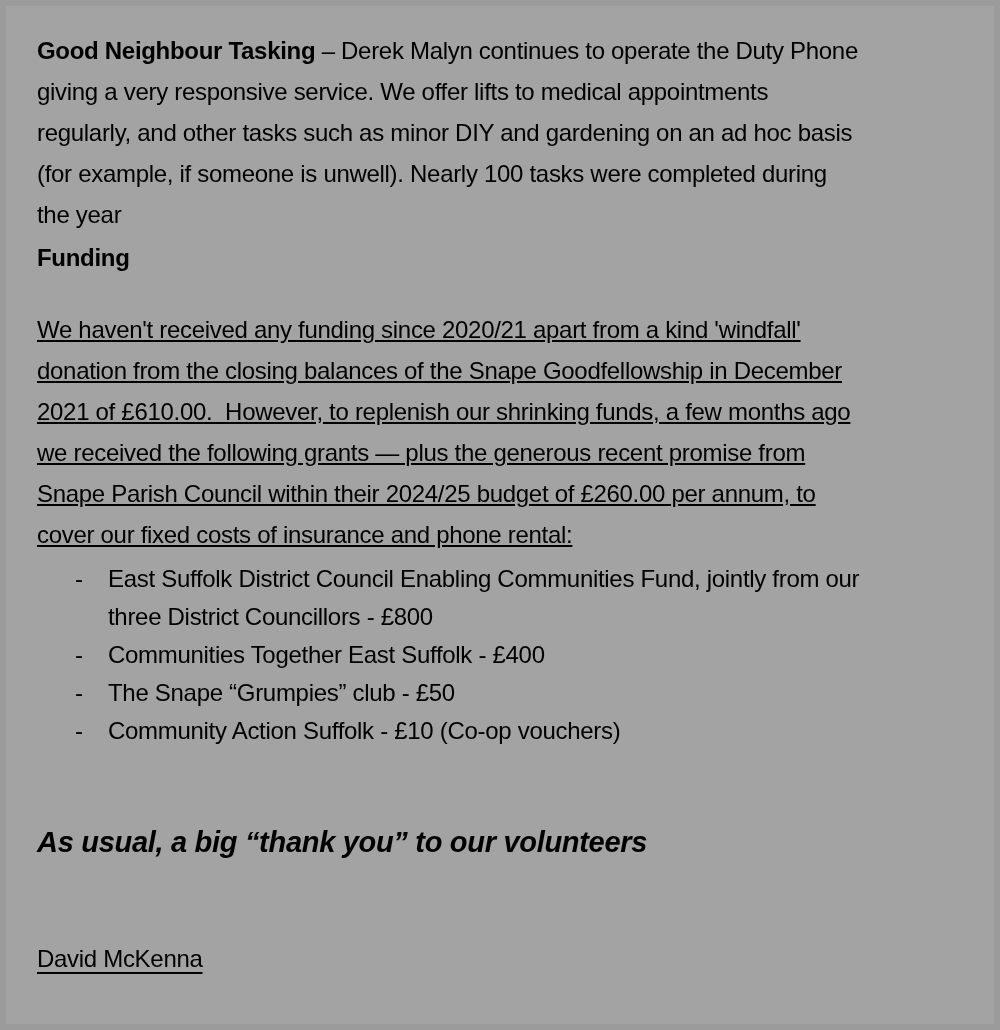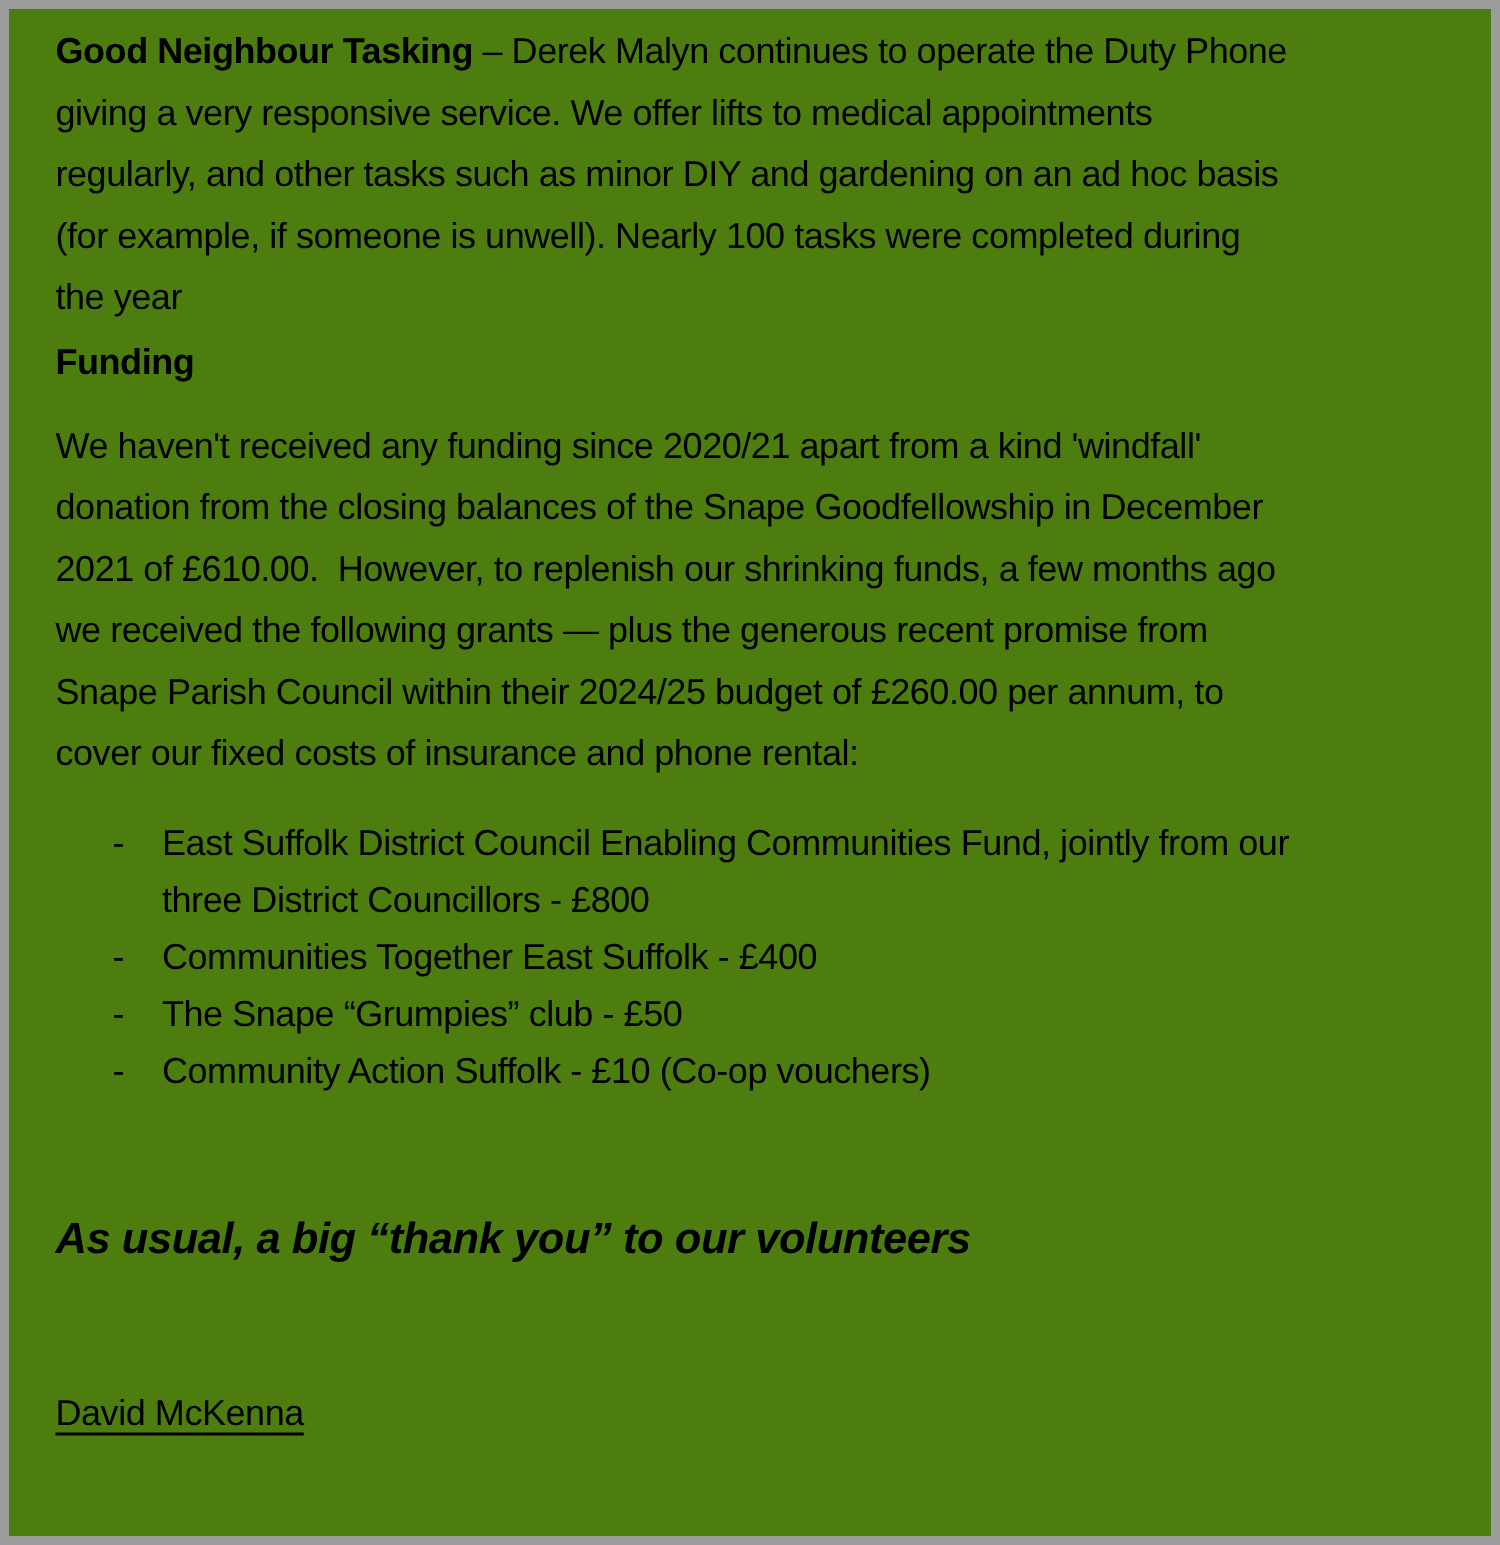--- a/index.html
+++ b/index.html
@@ -5,40 +5,40 @@
   html, body {
     margin: 0;
     padding: 0;
     background: #ffffff;
   }
   .page {
     box-sizing: border-box;
     width: 1000px;
     height: 1030px;
     border: 6px solid #9b9b9b;
-    background: #4d7c0f;
-    padding: 8px 20px 0 31px;
+    background: #a3a3a3;
+    padding: 24px 20px 0 31px;
     font-family: "Liberation Sans", sans-serif;
     font-size: 24px;
     line-height: 41px;
     letter-spacing: -0.3px;
     color: #000000;
     overflow: hidden;
   }
   .para {
     margin: 0;
     white-space: pre-wrap;
   }
   .p1 { margin-bottom: 2px; }
   .lead-bold { font-weight: bold; }
   .funding-heading {
     font-weight: bold;
-    margin: 0 0 15px 0;
+    margin: 0 0 31px 0;
   }
-  .p2 { margin-bottom: 21px; }
+  .p2 { margin-bottom: 5px; text-decoration: underline; }
   .grants {
     margin: 0;
     padding: 0;
     list-style: none;
     line-height: 38px;
   }
   .grant {
     display: flex;
     align-items: flex-start;
   }

